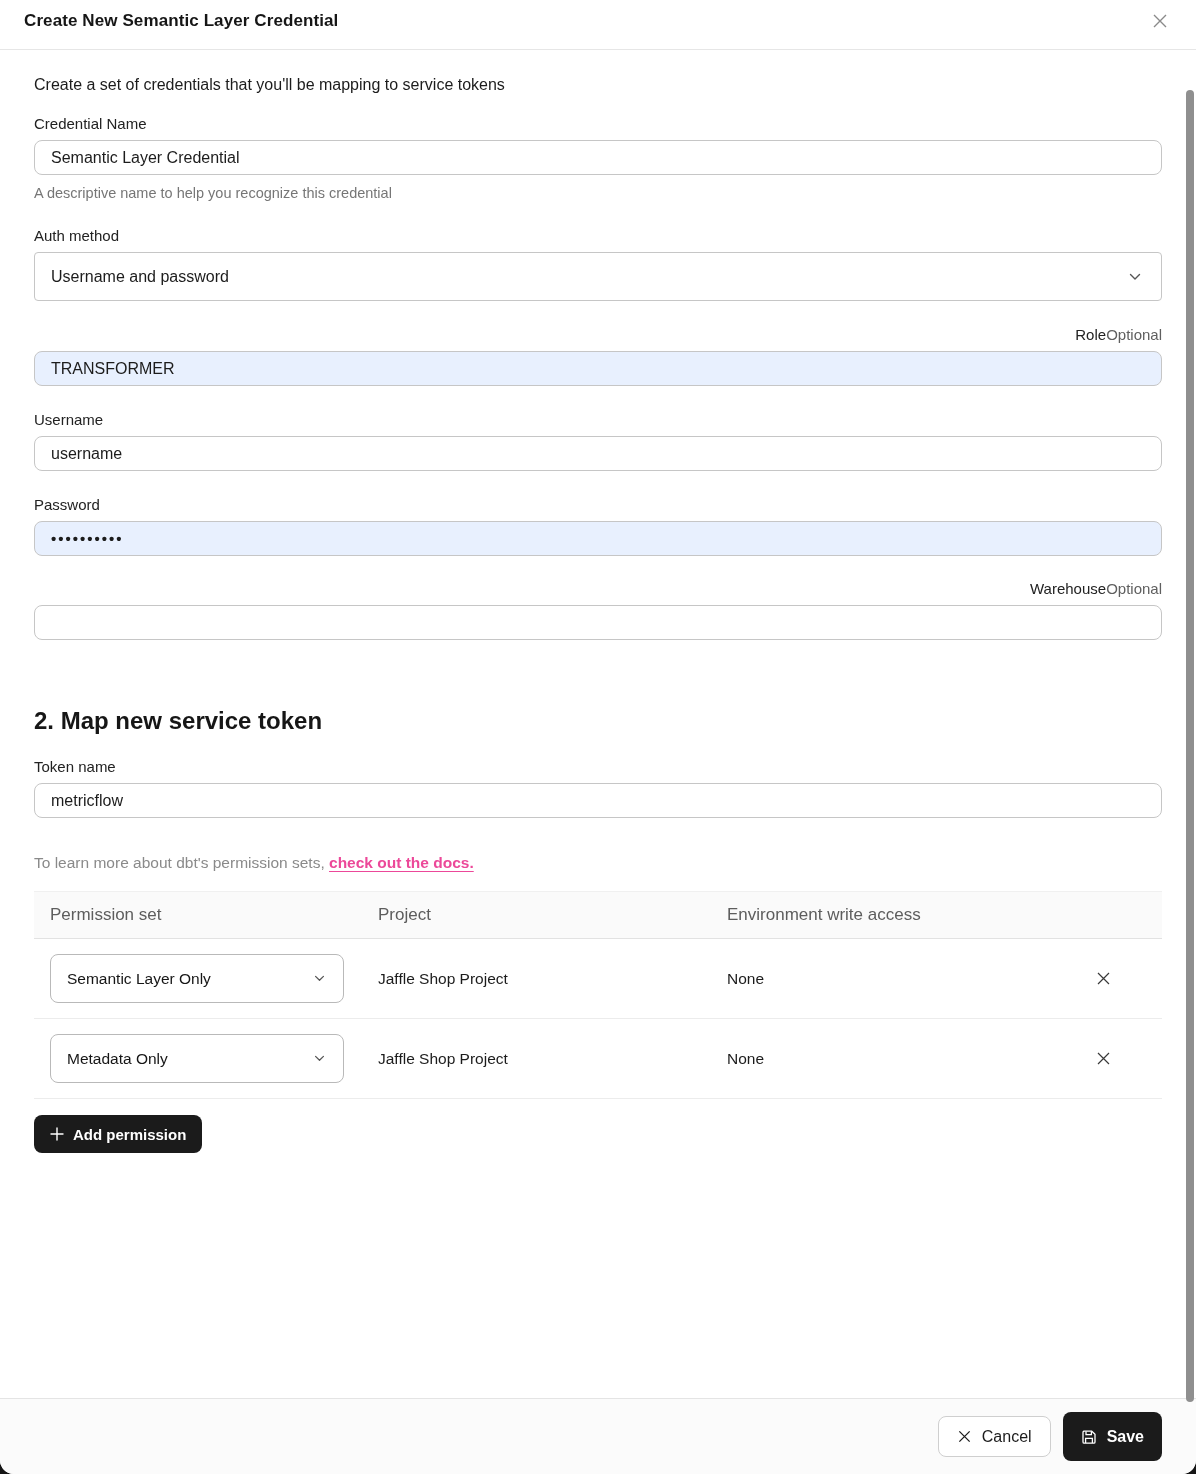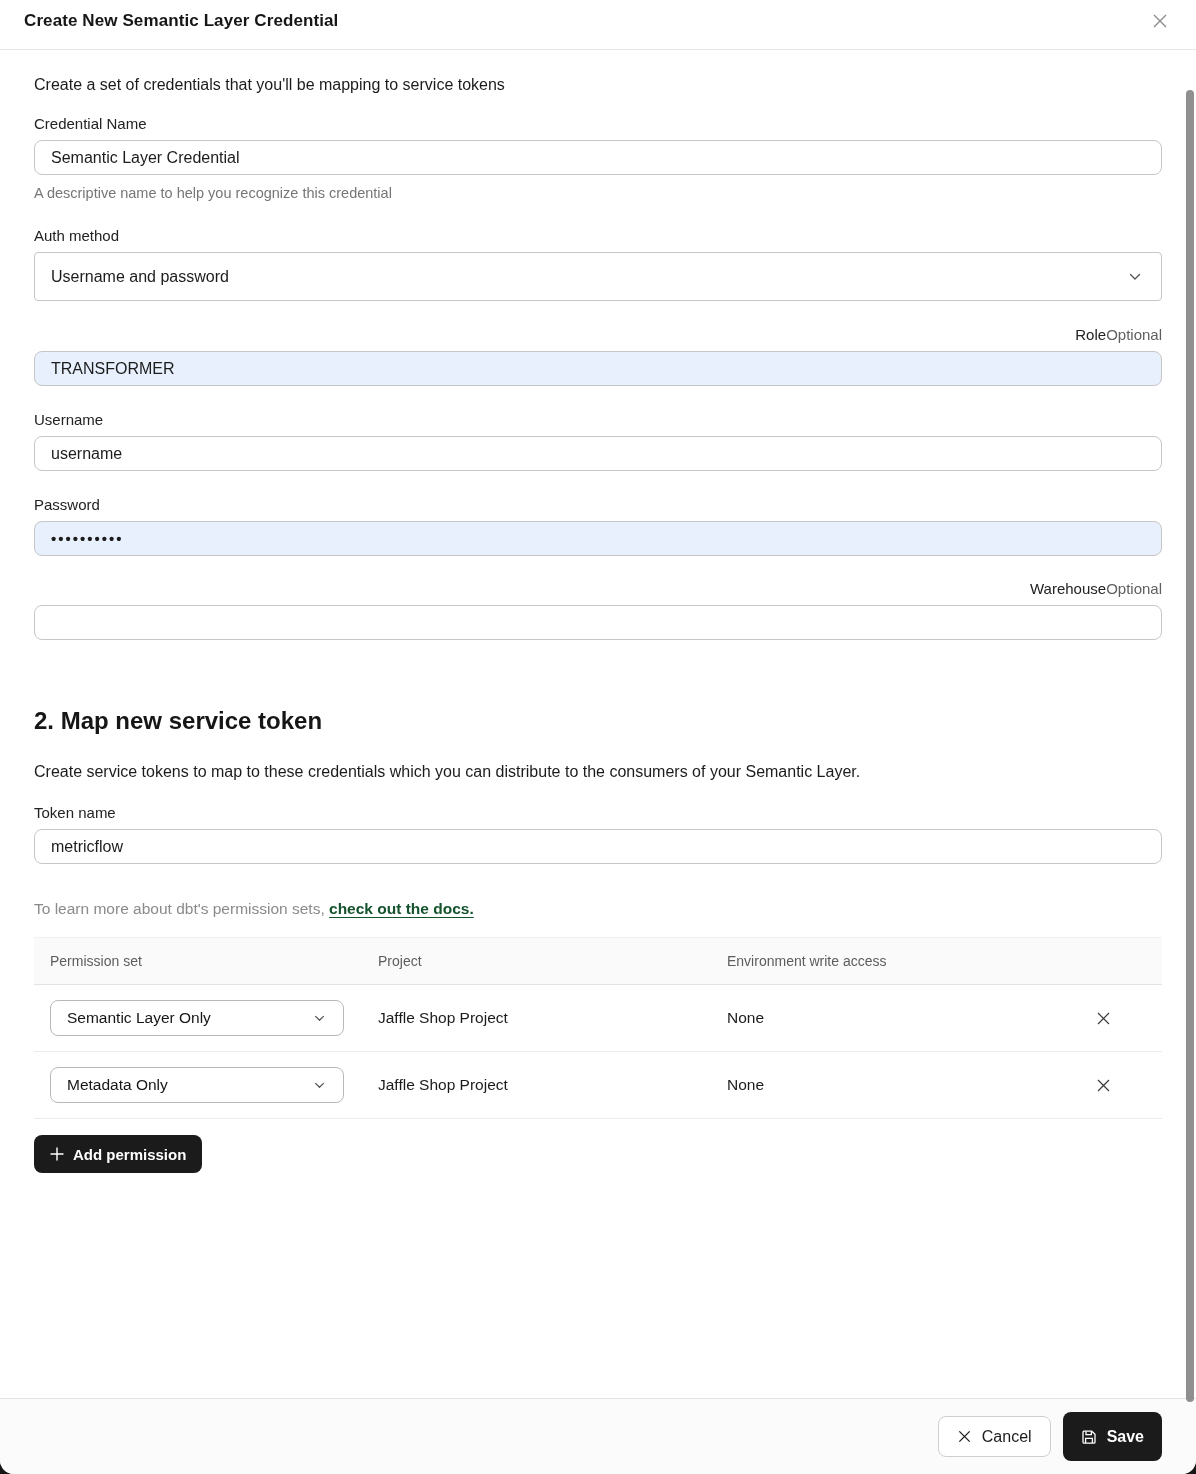--- a/index.html
+++ b/index.html
@@ -79,44 +79,44 @@
     background: #fff;
     display: flex;
     align-items: center;
     justify-content: space-between;
     padding: 0 20px 0 16px;
     cursor: pointer;
   }
   .select-control .select-value { font-size: 16px; color: #1c1c1c; }
   
   .docs-line { margin-top: 34px; font-size: 15.5px; color: #8a8a8a; line-height: 21px; }
-  .docs-link { color: #14532d; font-weight: 700; text-decoration: underline; text-underline-offset: 3px; cursor: pointer; }
+  .docs-link { color: #ec4899; font-weight: 700; text-decoration: underline; text-underline-offset: 3px; cursor: pointer; }
   
   .perm-table { margin-top: 18px; }
   .perm-head {
     display: grid;
     grid-template-columns: 328px 349px 363px 1fr;
     align-items: center;
     height: 48px;
     padding: 0 16px;
     background: #fafafa;
     border-top: 1px solid #f0f0f0;
     border-bottom: 1px solid #e2e2e2;
   }
-  .perm-head .col-h { font-size: 14px; color: #5d5d5d; font-weight: 400; }
+  .perm-head .col-h { font-size: 17px; color: #5d5d5d; font-weight: 400; }
   .perm-row {
     display: grid;
     grid-template-columns: 328px 349px 363px 1fr;
     align-items: center;
     padding: 15px 16px;
     border-bottom: 1px solid #ececec;
   }
   .perm-select {
     width: 294px;
-    height: 36px;
+    height: 49px;
     border: 1px solid #b9b9b9;
     border-radius: 8px;
     background: #fff;
     display: flex;
     align-items: center;
     justify-content: space-between;
     padding: 0 18px 0 16px;
     cursor: pointer;
   }
   .perm-select .select-value { font-size: 15.5px; font-weight: 500; color: #161616; }
@@ -243,21 +243,20 @@
     <input class="text-input autofill password-dots" type="text" value="••••••••••" style="">
 
     <div class="label-row mt-23">
       <span class="field-label">Warehouse</span>
       <span class="optional-tag">Optional</span>
     </div>
     <input class="text-input" type="text" value="" style="">
 
     
     <h1 class="section-heading s2">2. Map new service token</h1>
-    <p class="section-desc">Create service tokens to map to these credentials which you can distribute to the consumers of your Semantic Layer.</p>
 
     <div class="field-label mt-20">Token name</div>
     <input class="text-input" type="text" value="metricflow" style="">
 
     <div class="docs-line"><span>To learn more about dbt's permission sets, </span><span class="docs-link">check out the docs.</span></div>
 
     
     <div class="perm-table">
       <div class="perm-head">
         <div class="col-h">Permission set</div>

